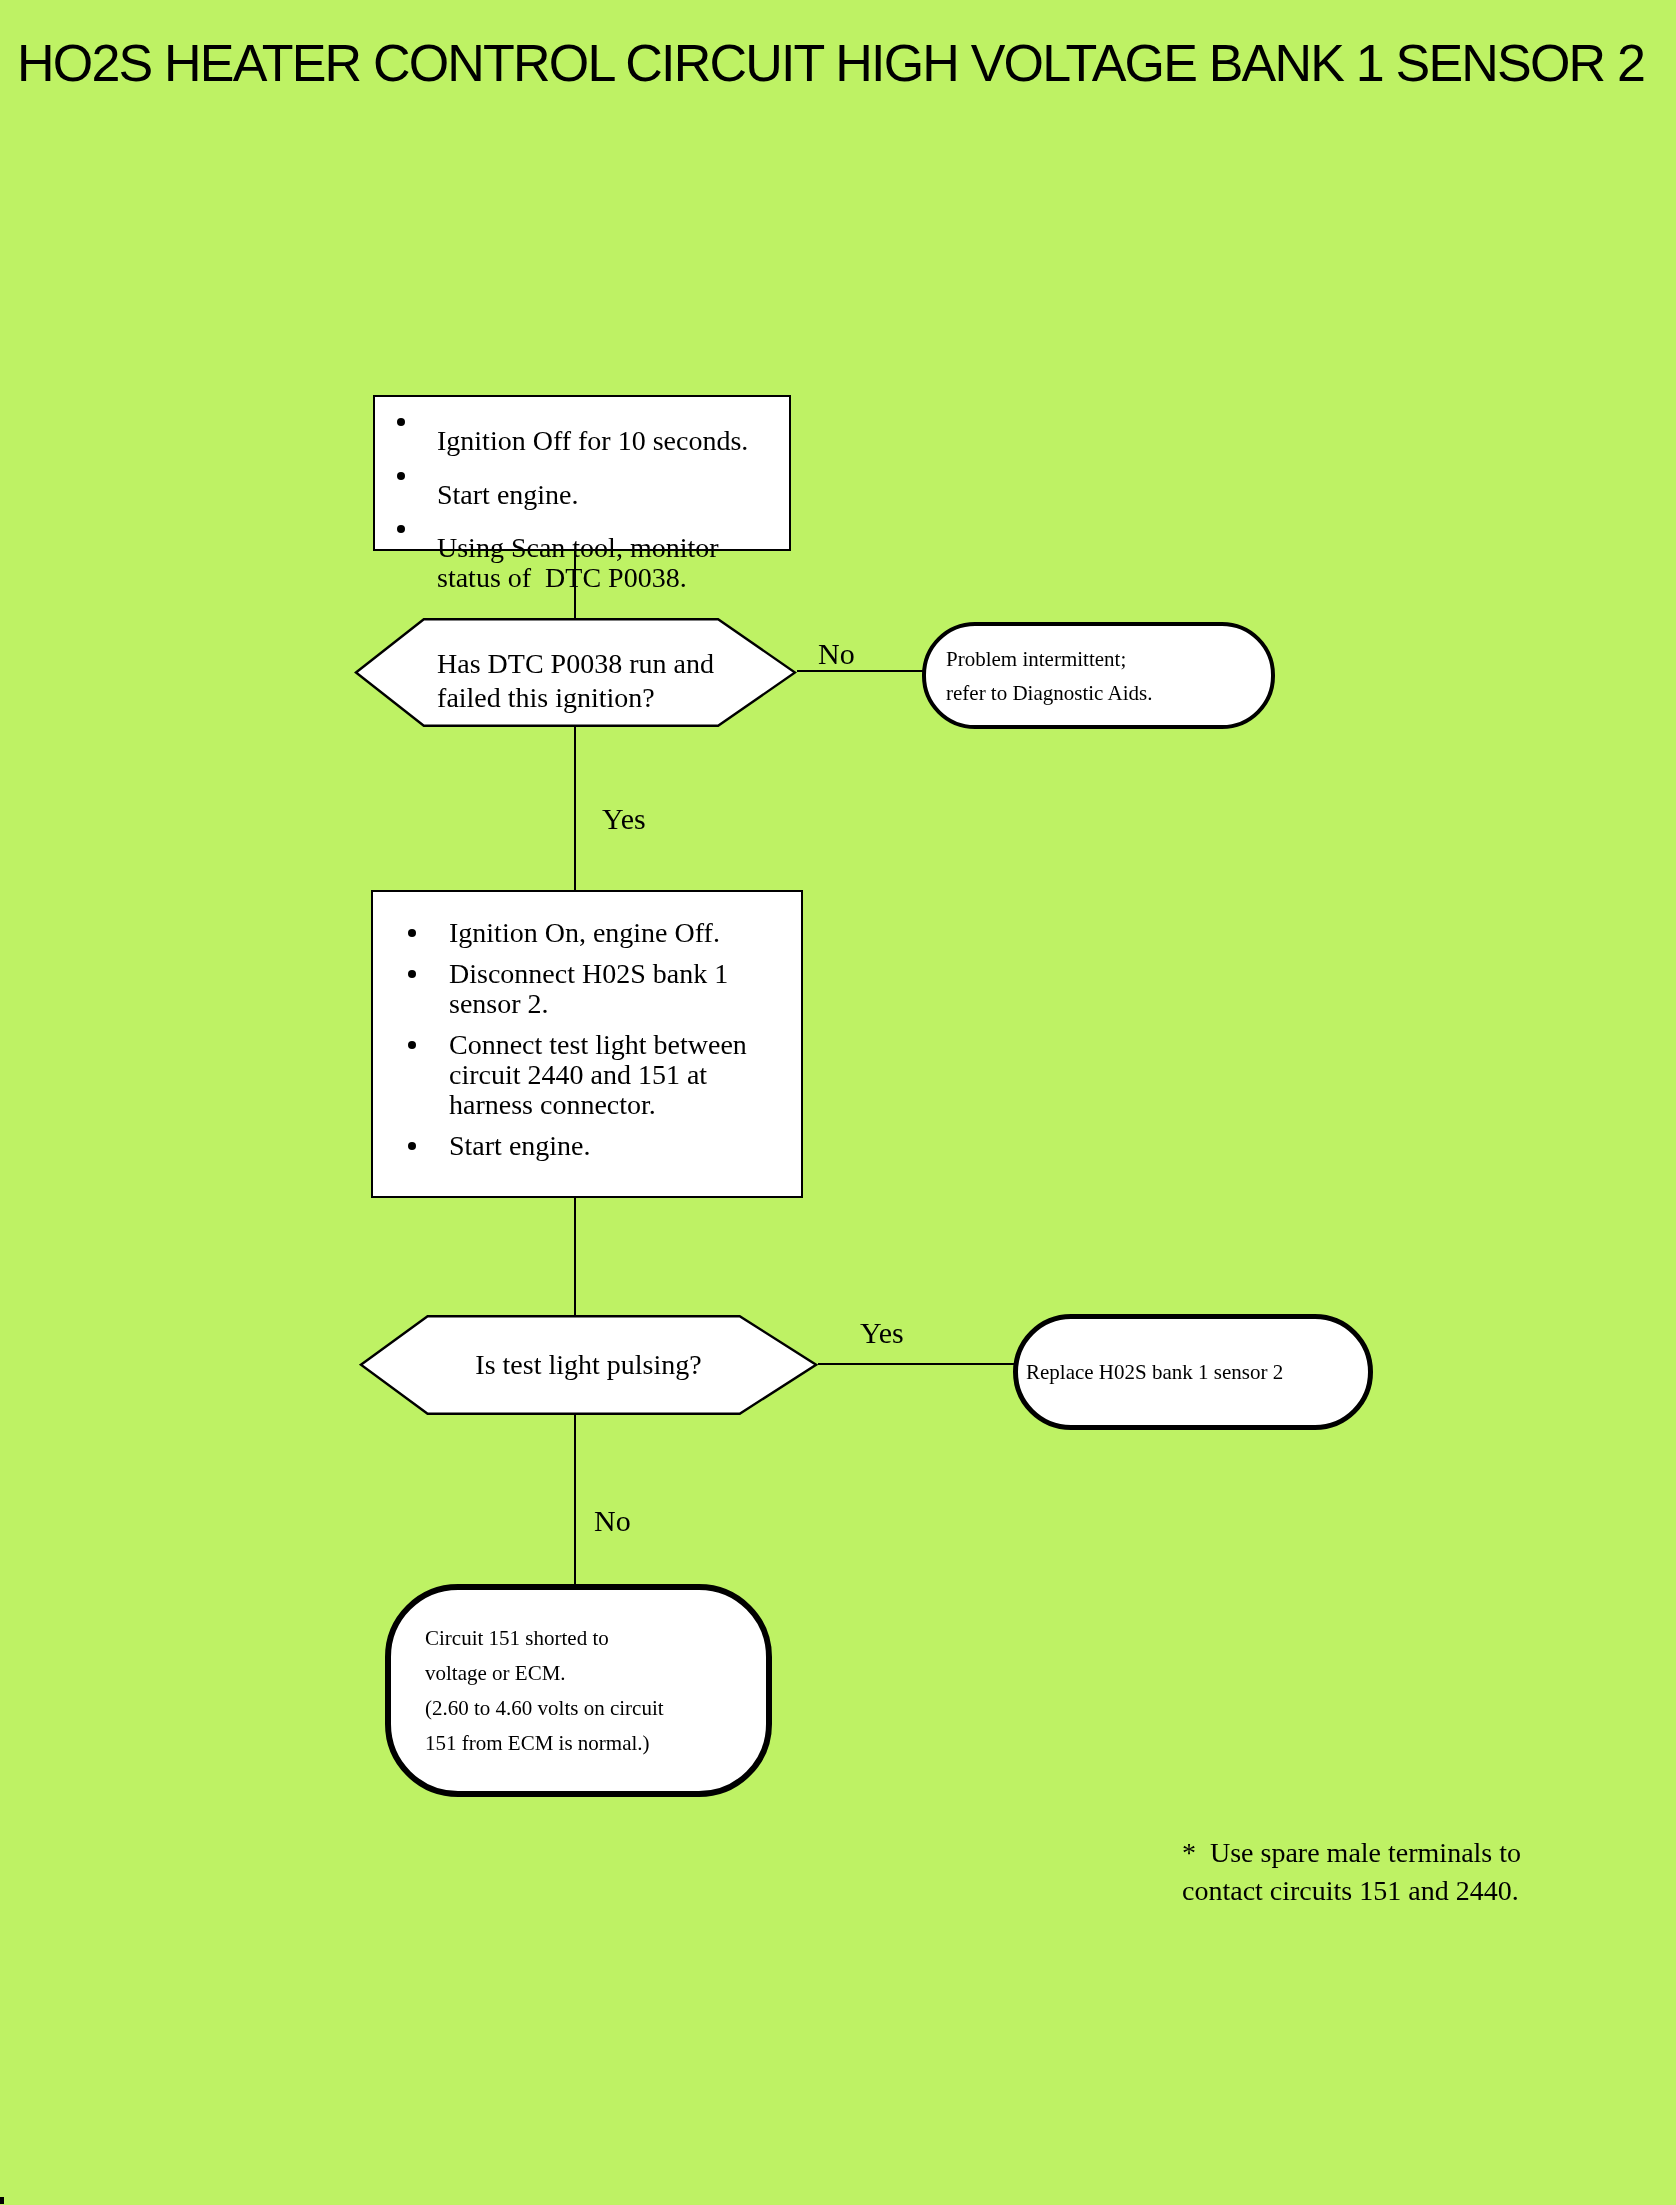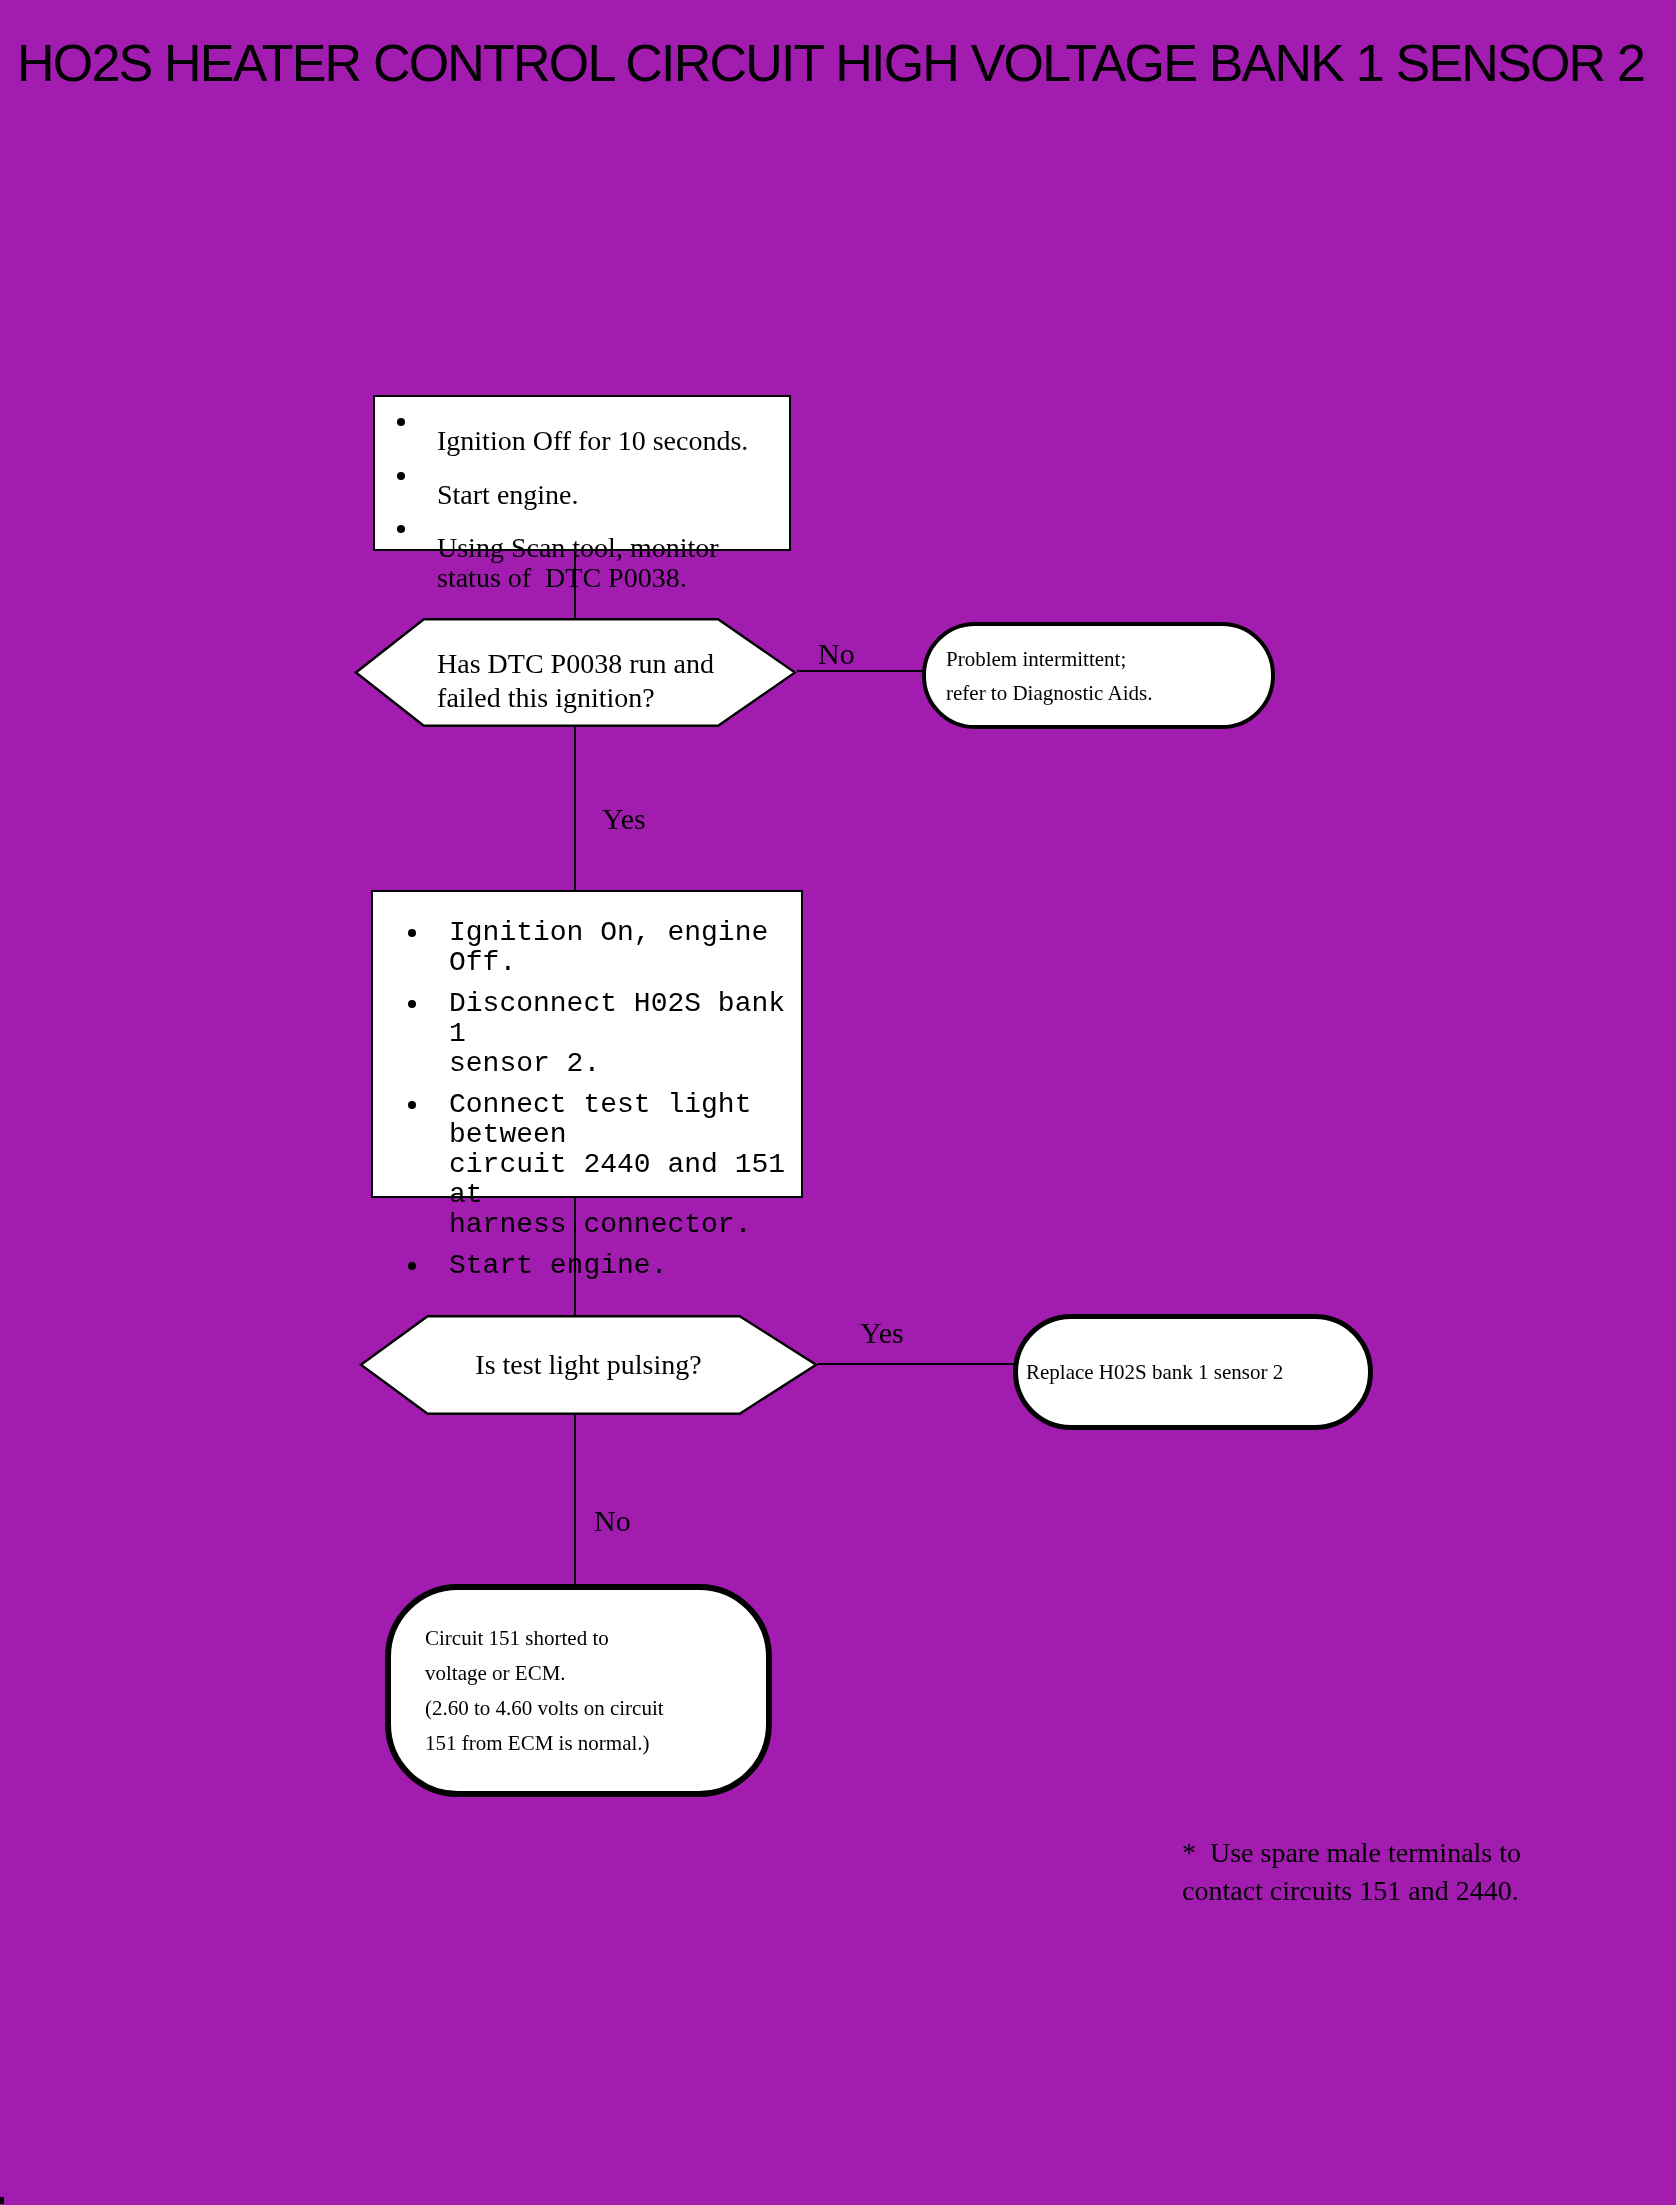--- a/index.html
+++ b/index.html
@@ -1,20 +1,20 @@
 <!DOCTYPE html>
 <html style="font-size:9.7px"><head>
 <meta charset="utf-8">
 <style>
   html, body { margin: 0; padding: 0; background: #ffffff; }
   .page {
     position: relative;
     width: 1676px;
     height: 2205px;
-    background: #a21caf;
+    background: #bef264;
     color: #000000;
     font-family: "Liberation Serif", serif;
     overflow: hidden;
   }
   .title {
     position: absolute;
     left: 17px;
     top: 33px;
     font-family: "Liberation Sans", sans-serif;
     font-size: 52px;
@@ -34,21 +34,21 @@
   #box1 .bullet-item { margin-bottom: 4.9px; flex-direction: column; }
   #box2 .bullet-item { margin-bottom: 11px; }
   .bullet-marker {
     flex: 0 0 auto;
     width: 8px; height: 8px;
     border-radius: 50%;
     background: #000;
     margin-top: 11px;
   }
   #box1 .bullet-text { margin-left: 40px; }
-  #box2 .bullet-text { margin-left: 33px; font-family: Liberation Mono, monospace; }
+  #box2 .bullet-text { margin-left: 33px; }
   .pre { white-space: pre-wrap; }
 
   .hex { position: absolute; }
   .hex svg { position: absolute; left: 0; top: 0; }
   .hex-text {
     position: absolute; left: 0; top: 0; right: 0; bottom: 0;
     display: flex; align-items: center; justify-content: center;
     font-size: 28px; line-height: 34px;
   }
   #hex1 { left: 354px; top: 618px; width: 443px; height: 126px; }

